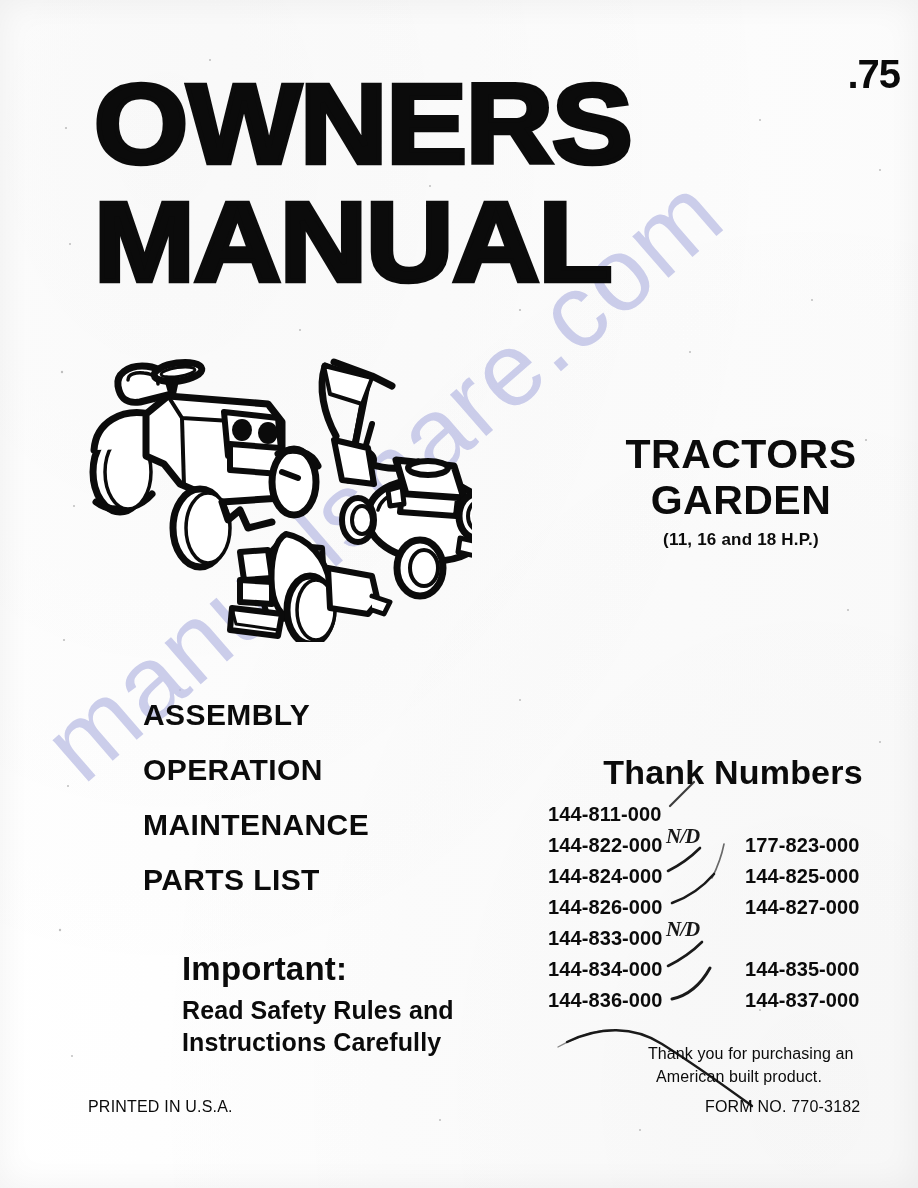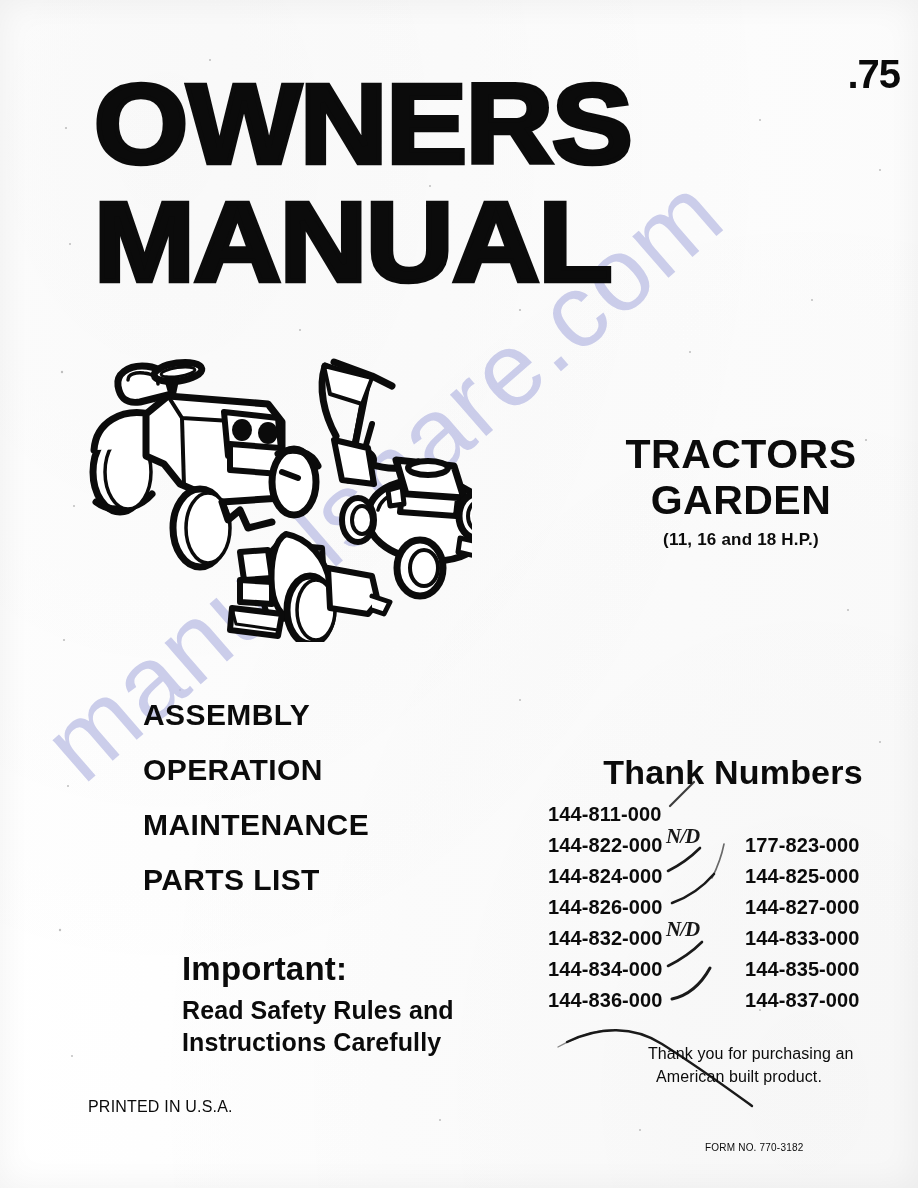--- a/index.html
+++ b/index.html
@@ -230,23 +230,22 @@
     font-size: 16px;
     line-height: 1.45;
     letter-spacing: 0.1px;
   }
   .thanks .l2 { padding-left: 8px; }
 
   .form-no {
     position: absolute;
     left: 705px;
     top: 1098px;
-    font-size: 10px;
+    font-size: 16px;
     letter-spacing: 0.2px;
-    margin-top: 44px;
   }
 </style>
 </head>
 <body>
 
 <div class="page">
 
   <div class="paper-tone"></div>
 
   <svg class="speckles" viewBox="0 0 918 1188" preserveAspectRatio="none">
@@ -406,21 +405,20 @@
     </div>
     <div class="row">
       <div class="cell left">144-824-000</div>
       <div class="cell right">144-825-000</div>
     </div>
     <div class="row">
       <div class="cell left">144-826-000</div>
       <div class="cell right">144-827-000</div>
     </div>
     <div class="row">
-      <div class="cell left">144-832-000</div>
       <div class="cell right">144-833-000</div>
     </div>
     <div class="row">
       <div class="cell left">144-834-000</div>
       <div class="cell right">144-835-000</div>
     </div>
     <div class="row">
       <div class="cell left">144-836-000</div>
       <div class="cell right">144-837-000</div>
     </div>

